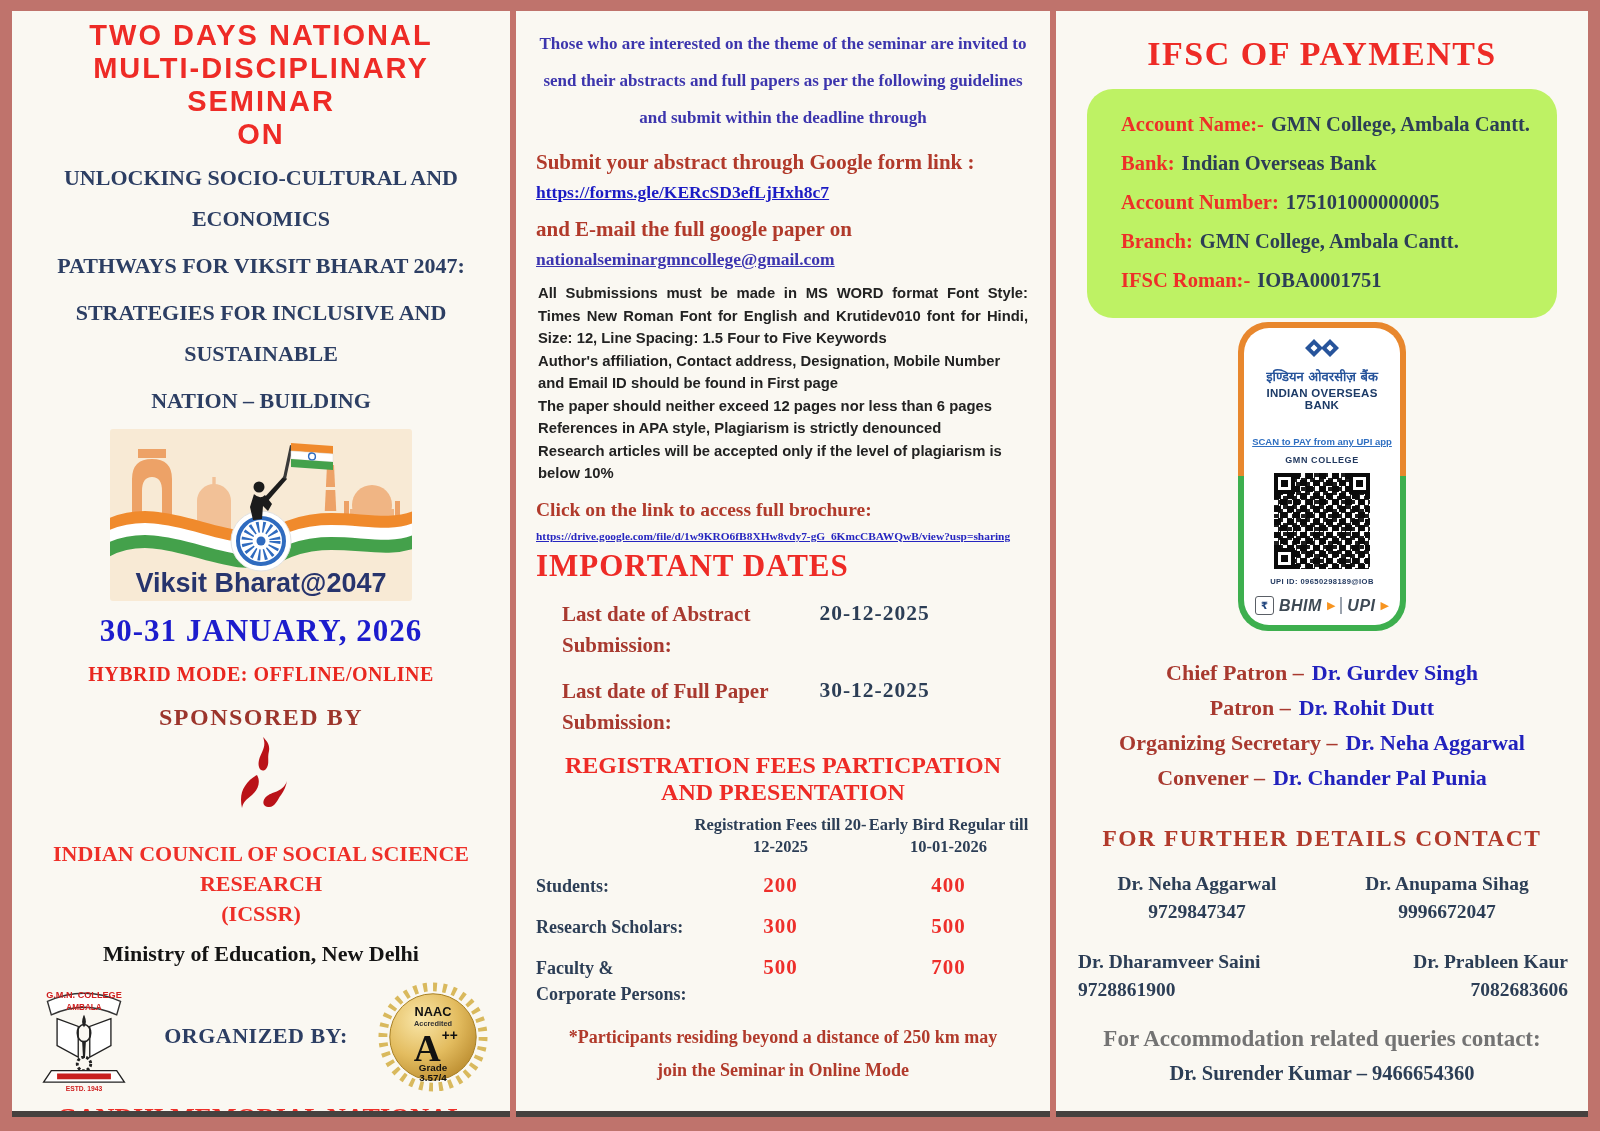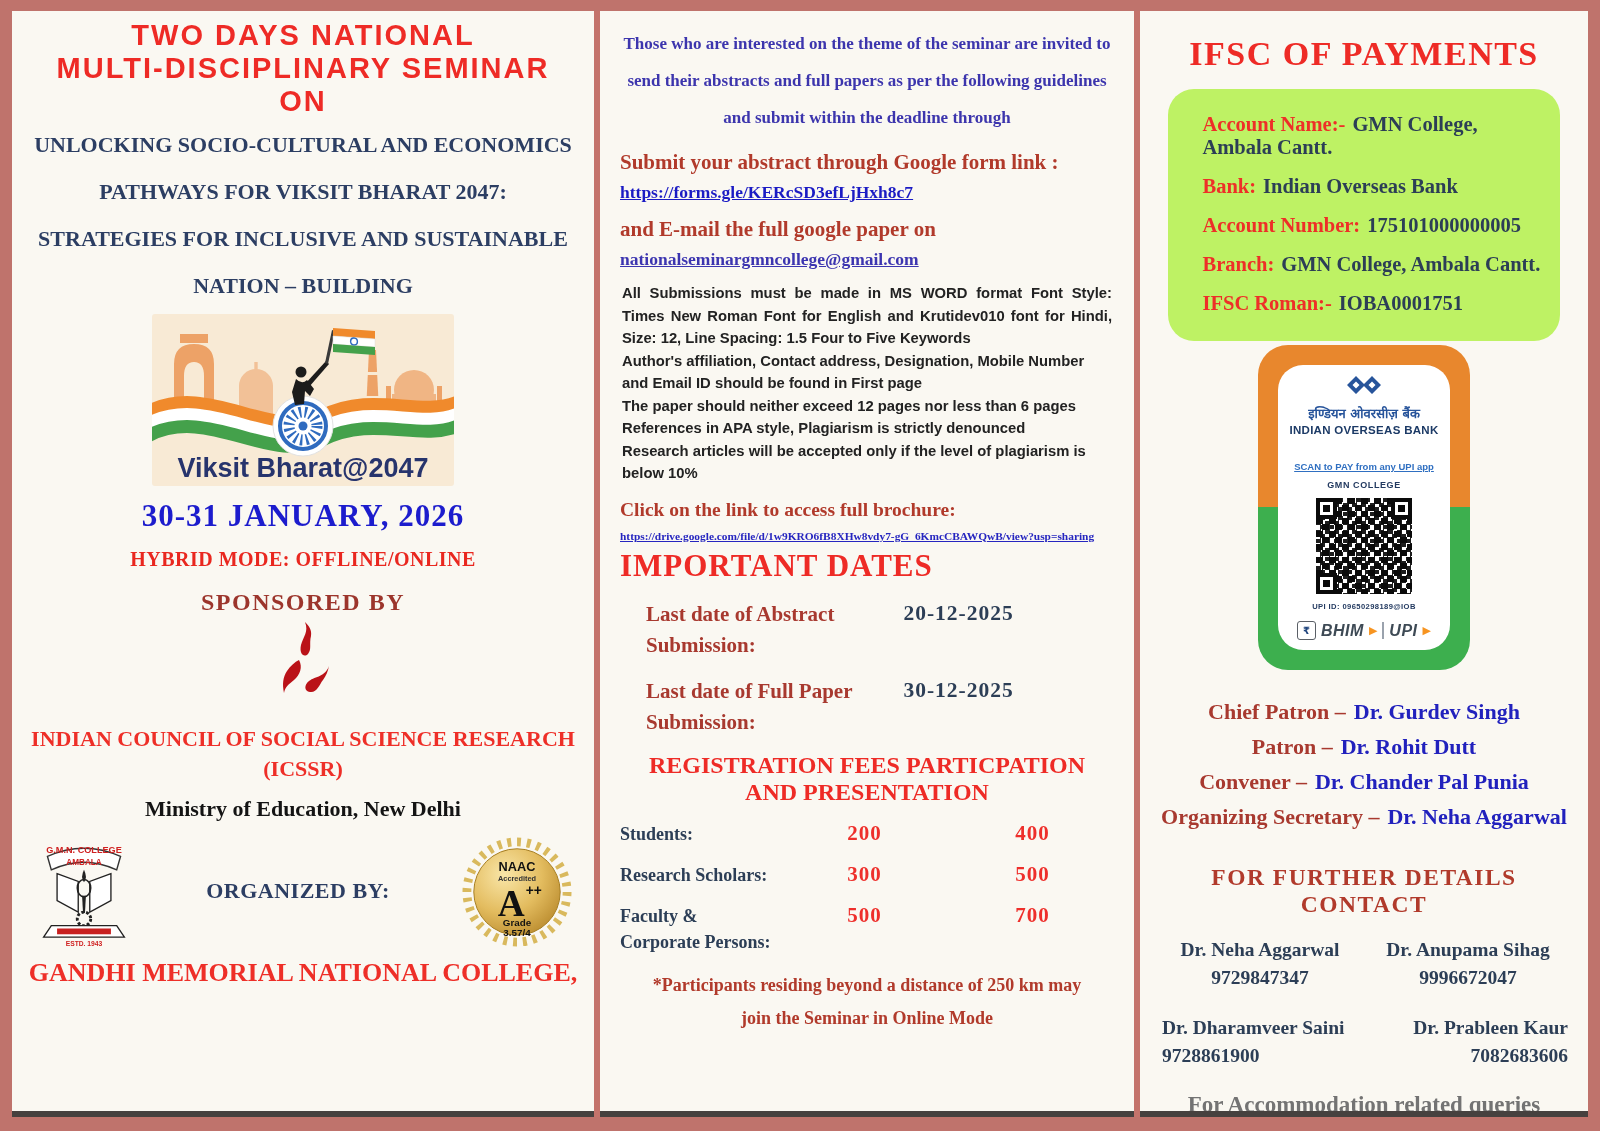--- a/index.html
+++ b/index.html
@@ -4,21 +4,21 @@
 <style>
   html,body{margin:0;padding:0;overflow:hidden;}
   body{
     width:1600px;height:1131px;background:#bf736c;
     font-family:"Liberation Serif","DejaVu Serif",serif;
     -webkit-font-smoothing:antialiased;
   }
   .frame{position:absolute;inset:0;padding:11px 12px 14px 12px;box-sizing:border-box;display:flex;}
   .col{background:#faf8f2;border-bottom:6px solid #46413f;height:100%;box-sizing:border-box;overflow:hidden;}
   .divider{width:6px;background:#c4736b;height:100%;}
-  .col1{width:582px;text-align:center;padding:6px 8px 0;}
+  .col1{width:498px;text-align:center;padding:6px 8px 0;}
   .col2{width:534px;padding:14px 20px 0;box-sizing:border-box;}
   .col3{flex:1;text-align:center;padding:24px 16px 0;}
 
   
   .c1-title{font-family:"Liberation Sans","DejaVu Sans",sans-serif;font-weight:bold;color:#ee2b26;font-size:29px;line-height:33px;letter-spacing:2px;margin-top:2px;}
   .c1-sub{color:#2c3e63;font-weight:bold;font-size:22px;line-height:41px;margin-top:6px;}
   .banner{position:relative;width:302px;height:172px;margin:8px auto 0;}
   .banner svg{display:block;}
   .banner-caption{position:absolute;bottom:2px;left:0;right:0;text-align:center;
     font-family:"Liberation Sans","DejaVu Sans",sans-serif;font-weight:bold;font-size:27px;color:#27346d;}
@@ -55,21 +55,21 @@
   .fee-label{color:#2c3e56;font-weight:bold;font-size:18px;line-height:26px;text-align:left;}
   .fee-val{color:#ee2f2b;font-weight:bold;font-size:21px;text-align:center;letter-spacing:1px;}
   .footnote{color:#b13a2b;font-weight:bold;font-size:18px;line-height:33px;text-align:center;margin-top:14px;}
 
   
   .c3-title{color:#ee2b26;font-weight:bold;font-size:34px;letter-spacing:1.5px;}
   .account-card{background:#bef264;border-radius:26px;margin:16px auto 0;width:94%;padding:24px 10px 10px 34px;text-align:left;box-sizing:border-box;}
   .acc-line{margin-bottom:16px;font-weight:bold;font-size:20.5px;}
   .acc-lbl{color:#ee2f28;margin-right:7px;}
   .acc-val{color:#2c3e56;}
-  .qr-card{width:212px;margin:4px auto 0;border-radius:30px;padding:20px;box-sizing:border-box;
+  .qr-card{width:168px;margin:4px auto 0;border-radius:30px;padding:6px;box-sizing:border-box;
     background:linear-gradient(#e8872d 0 50%, #3daf4e 50% 100%);}
   .qr-inner{background:#fff;border-radius:25px;padding:10px 6px 10px;}
   .qr-hindi{color:#27549b;font-weight:bold;font-size:13px;font-family:"DejaVu Sans","Liberation Sans",sans-serif;margin-top:3px;}
   .qr-bank{color:#1c3a66;font-weight:bold;font-size:11.5px;font-family:"Liberation Sans","DejaVu Sans",sans-serif;letter-spacing:.3px;margin-top:2px;}
   .qr-scan{color:#2f6fc1;font-weight:bold;font-size:9.5px;text-decoration:underline;font-family:"Liberation Sans","DejaVu Sans",sans-serif;margin-top:25px;display:block;}
   .qr-merchant{color:#233a60;font-weight:bold;font-size:9px;letter-spacing:.6px;font-family:"Liberation Sans","DejaVu Sans",sans-serif;margin-top:8px;}
   .qr-code{width:96px;height:96px;margin:8px auto 0;position:relative;
     background:
       repeating-conic-gradient(rgba(10,10,10,.92) 0% 25%, transparent 0% 50%) 0 0/9px 9px,
       repeating-conic-gradient(#0a0a0a 0% 25%, #ffffff 0% 50%) 0 0/13px 13px;}
@@ -249,20 +249,25 @@
     <div class="date-row">
       <div class="date-label">Last date of Full Paper Submission:</div>
       <div class="date-value">30-12-2025</div>
     </div>
 
     <div class="fees-title">
       <div>REGISTRATION FEES PARTICPATION</div>
       <div>AND PRESENTATION</div>
     </div>
 
+    <div class="fee-grid head">
+      <div></div>
+      <div class="fee-h">Registration Fees till 20-12-2025</div>
+      <div class="fee-h">Early Bird Regular till 10-01-2026</div>
+    </div>
 
     <div class="fee-row">
       <div class="fee-label">Students:</div>
       <div class="fee-val">200</div>
       <div class="fee-val">400</div>
     </div>
     <div class="fee-row">
       <div class="fee-label">Research Scholars:</div>
       <div class="fee-val">300</div>
       <div class="fee-val">500</div>
@@ -332,24 +337,24 @@
     </div>
 
     <div class="committee">
       <div class="committee-line">
         <span class="role">Chief Patron –</span><span class="pname">Dr. Gurdev Singh</span>
       </div>
       <div class="committee-line">
         <span class="role">Patron –</span><span class="pname">Dr. Rohit Dutt</span>
       </div>
       <div class="committee-line">
+        <span class="role">Organizing Secretary –</span><span class="pname">Dr. Neha Aggarwal</span>
+      </div>
+      <div class="committee-line">
         <span class="role">Convener –</span><span class="pname">Dr. Chander Pal Punia</span>
-      </div>
-      <div class="committee-line">
-        <span class="role">Organizing Secretary –</span><span class="pname">Dr. Neha Aggarwal</span>
       </div>
     </div>
 
     <div class="c3-contact-title">FOR FURTHER DETAILS CONTACT</div>
 
     <div class="contacts">
       <div class="contact center">
         <div>Dr. Neha Aggarwal</div>
         <div>9729847347</div>
       </div>

